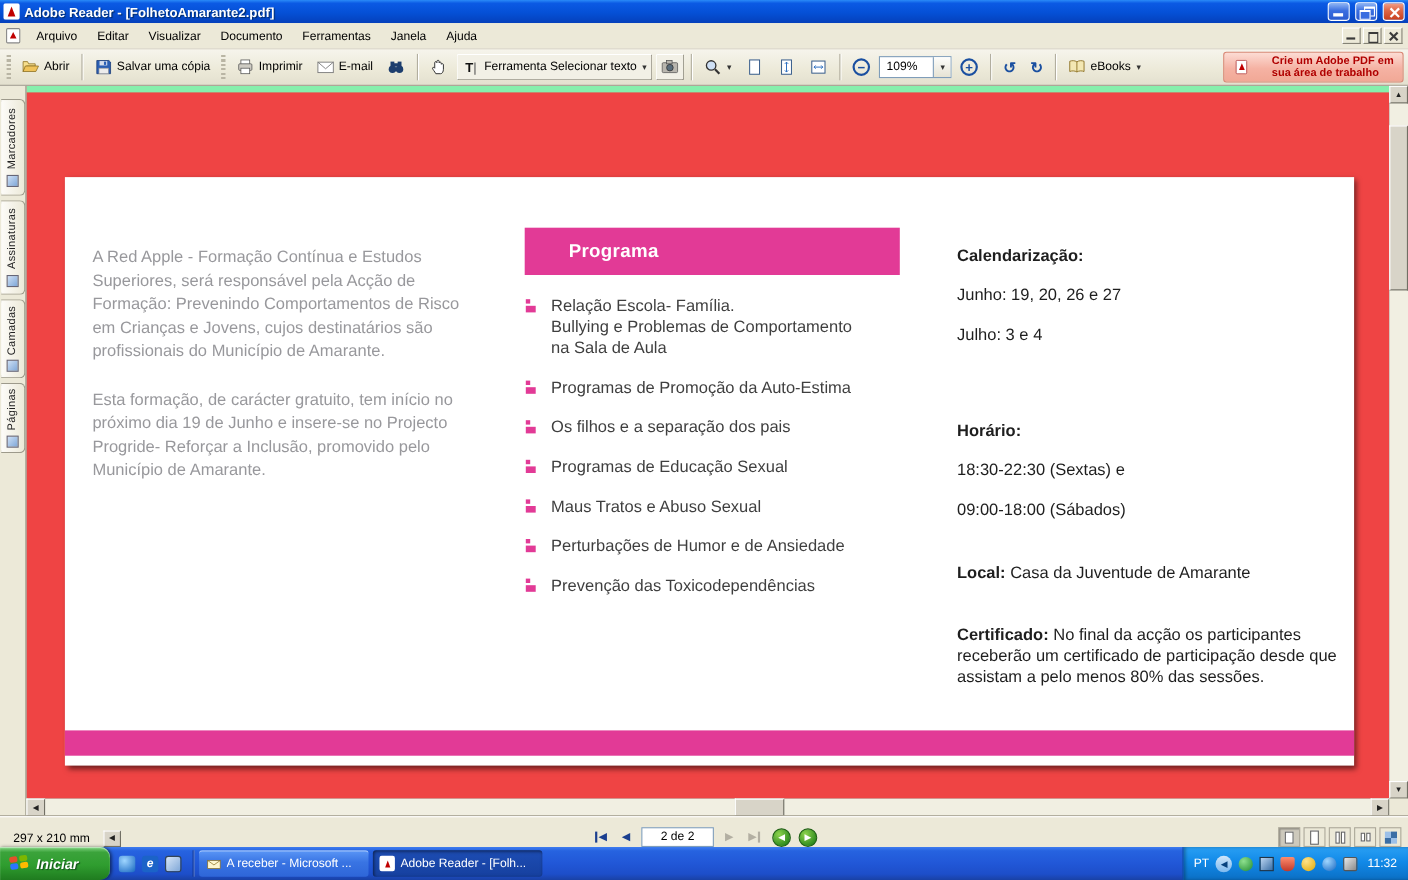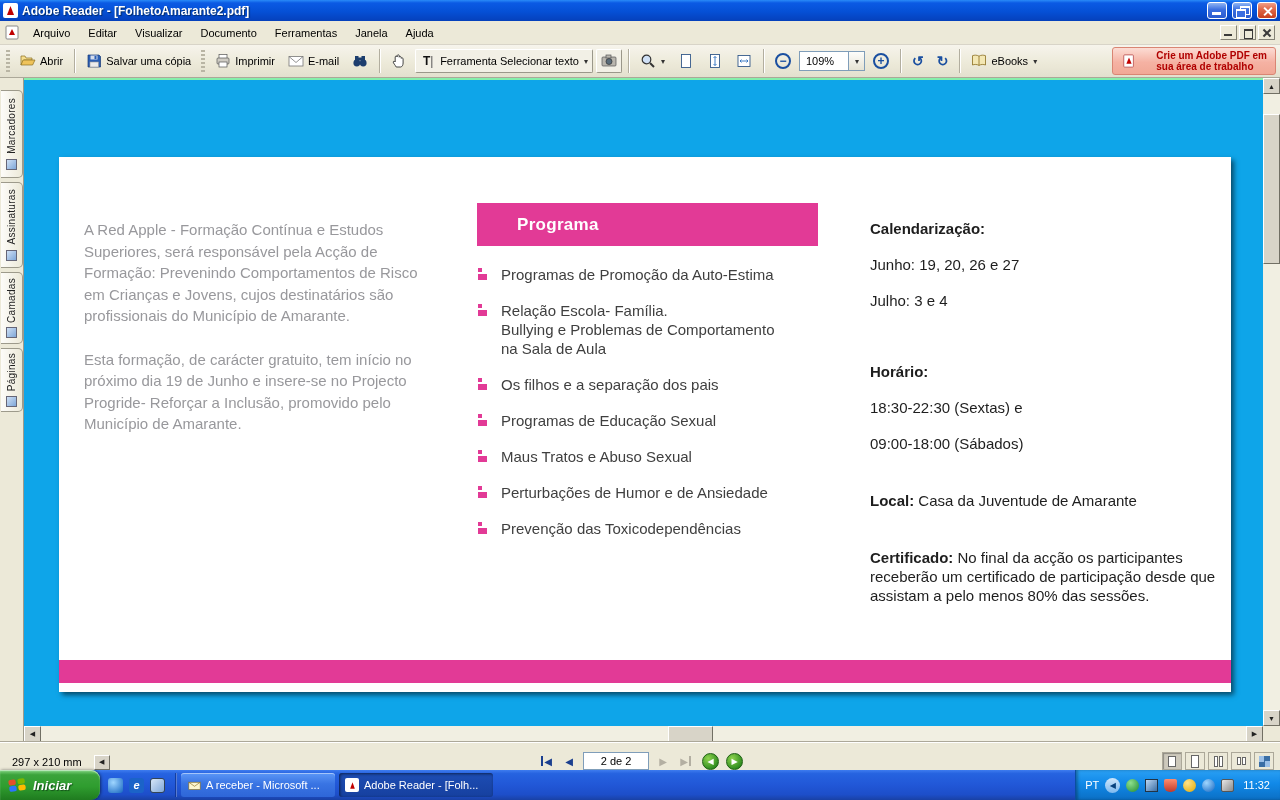--- a/index.html
+++ b/index.html
@@ -48,37 +48,37 @@
   .createpdf-btn{margin-left:auto;display:flex;align-items:center;gap:19px;background:linear-gradient(180deg,#fcdcd4,#f6b3a4 55%,#f2a violet);background:linear-gradient(180deg,#fcdcd4,#f5b2a3 55%,#f1a896);border:1px solid #d98573;border-radius:3px;padding:2px 8px;flex:none}
   .createpdf-label{color:#b00000;font-size:10px;font-weight:bold;white-space:pre-line;line-height:11px;text-align:left}
 
   
   .workspace{flex:1;position:relative;background:#787878;overflow:hidden}
   .nav-strip{position:absolute;left:0;top:0;bottom:28px;width:24px;background:#ECE9D8;border-right:1px solid #9d9a8b;z-index:3}
   .vtab{position:absolute;left:1px;width:22px;background:linear-gradient(90deg,#fdfcf9,#ece9d8);border:1px solid #9d9a8b;border-left:none;border-radius:0 5px 5px 0;display:flex;flex-direction:column;align-items:center;justify-content:center;gap:5px;padding:6px 0}
   .vtab-label{writing-mode:vertical-rl;transform:rotate(180deg);font-size:10px;color:#222;letter-spacing:.3px}
   .vtab-ico{width:11px;height:11px;border:1px solid #667;background:linear-gradient(135deg,#cfe0f5,#7fa7d8);flex:none}
 
-  .doc-area{position:absolute;left:24px;right:17px;top:0;bottom:44px;background:#0ea5e9;border-top:2px solid #86efac;overflow:hidden}
+  .doc-area{position:absolute;left:24px;right:17px;top:0;bottom:44px;background:#ef4444;border-top:6px solid #86efac;overflow:hidden}
   .pdf-page{position:absolute;left:35px;top:77px;width:1172px;height:535px;background:#fff;box-shadow:3px 3px 5px rgba(0,0,0,.55)}
 
   .col-left{position:absolute;left:25px;top:62px;width:350px;font-size:15px;line-height:21.5px;color:#98989C}
   .col-left p + p{margin-top:22px}
   .program-header{position:absolute;left:418px;top:46px;width:341px;height:43px;background:var(--accent,#E23A96);display:flex;align-items:center;padding-left:40px}
   .program-title{color:#fff;font-weight:bold;font-size:17px;letter-spacing:.3px}
   .program-list{position:absolute;left:419px;top:108px;width:352px;list-style:none}
   .prog-item{display:flex;gap:11px;margin-bottom:17px;font-size:15px;line-height:19px;color:#3F3F3F}
   .prog-text{white-space:pre-line}
   .bullet{position:relative;width:12px;height:12px;flex:none;margin-top:3px}
   .bullet::before{content:"";position:absolute;left:0;top:0;width:4px;height:4px;background:var(--accent,#E23A96)}
   .bullet::after{content:"";position:absolute;left:0;bottom:0;width:9px;height:6px;background:var(--accent,#E23A96)}
   .col-right{position:absolute;left:811px;top:62px;width:355px;font-size:15px;line-height:19px;color:#1E1E1E}
   .rc-bold{font-weight:bold}
   .rc{margin-top:17px}
-  .mt-xl{margin-top:52px}
+  .mt-xl{margin-top:68px}
   .mt-lg{margin-top:38px}
   .page-footer-bar{position:absolute;left:0;right:0;top:503px;height:23px;background:var(--accent,#E23A96)}
 
   
   .vscroll{position:absolute;right:0;top:0;bottom:44px;width:17px;background:#F1EFE2;z-index:3;display:flex;flex-direction:column}
   .hscroll{position:absolute;left:24px;right:17px;bottom:28px;height:16px;background:#F1EFE2;z-index:3;display:flex}
   .sbtn{width:17px;height:16px;background:#D8D4C8;border:1px solid;border-color:#fff #716f64 #716f64 #fff;display:flex;align-items:center;justify-content:center;font-size:7px;color:#222;flex:none}
   .vthumb{position:absolute;left:0;right:0;top:20px;height:150px;background:#D8D4C8;border:1px solid;border-color:#fff #716f64 #716f64 #fff}
   .hthumb{position:absolute;top:0;bottom:0;left:52%;width:45px;background:#D8D4C8;border:1px solid;border-color:#fff #716f64 #716f64 #fff}
   .vtrack,.htrack{position:relative;flex:1}
@@ -339,27 +339,27 @@
           <p>A Red Apple - Formação Contínua e Estudos Superiores, será responsável pela Acção de Formação: Prevenindo Comportamentos de Risco em Crianças e Jovens, cujos destinatários são profissionais do Município de Amarante.</p>
           <p>Esta formação, de carácter gratuito, tem início no próximo dia 19 de Junho e insere-se no Projecto Progride- Reforçar a Inclusão, promovido pelo Município de Amarante.</p>
         </div>
 
         <div class="program-header">
           <span class="program-title">Programa</span>
         </div>
         <ul class="program-list">
           <li class="prog-item">
               <span class="bullet"></span>
-              <span class="prog-text">Programas de Promoção da Auto-Estima</span>
-            </li>
-          <li class="prog-item">
-              <span class="bullet"></span>
               <span class="prog-text">Relação Escola- Família.
 Bullying e Problemas de Comportamento
 na Sala de Aula</span>
+            </li>
+          <li class="prog-item">
+              <span class="bullet"></span>
+              <span class="prog-text">Programas de Promoção da Auto-Estima</span>
             </li>
           <li class="prog-item">
               <span class="bullet"></span>
               <span class="prog-text">Os filhos e a separação dos pais</span>
             </li>
           <li class="prog-item">
               <span class="bullet"></span>
               <span class="prog-text">Programas de Educação Sexual</span>
             </li>
           <li class="prog-item">

